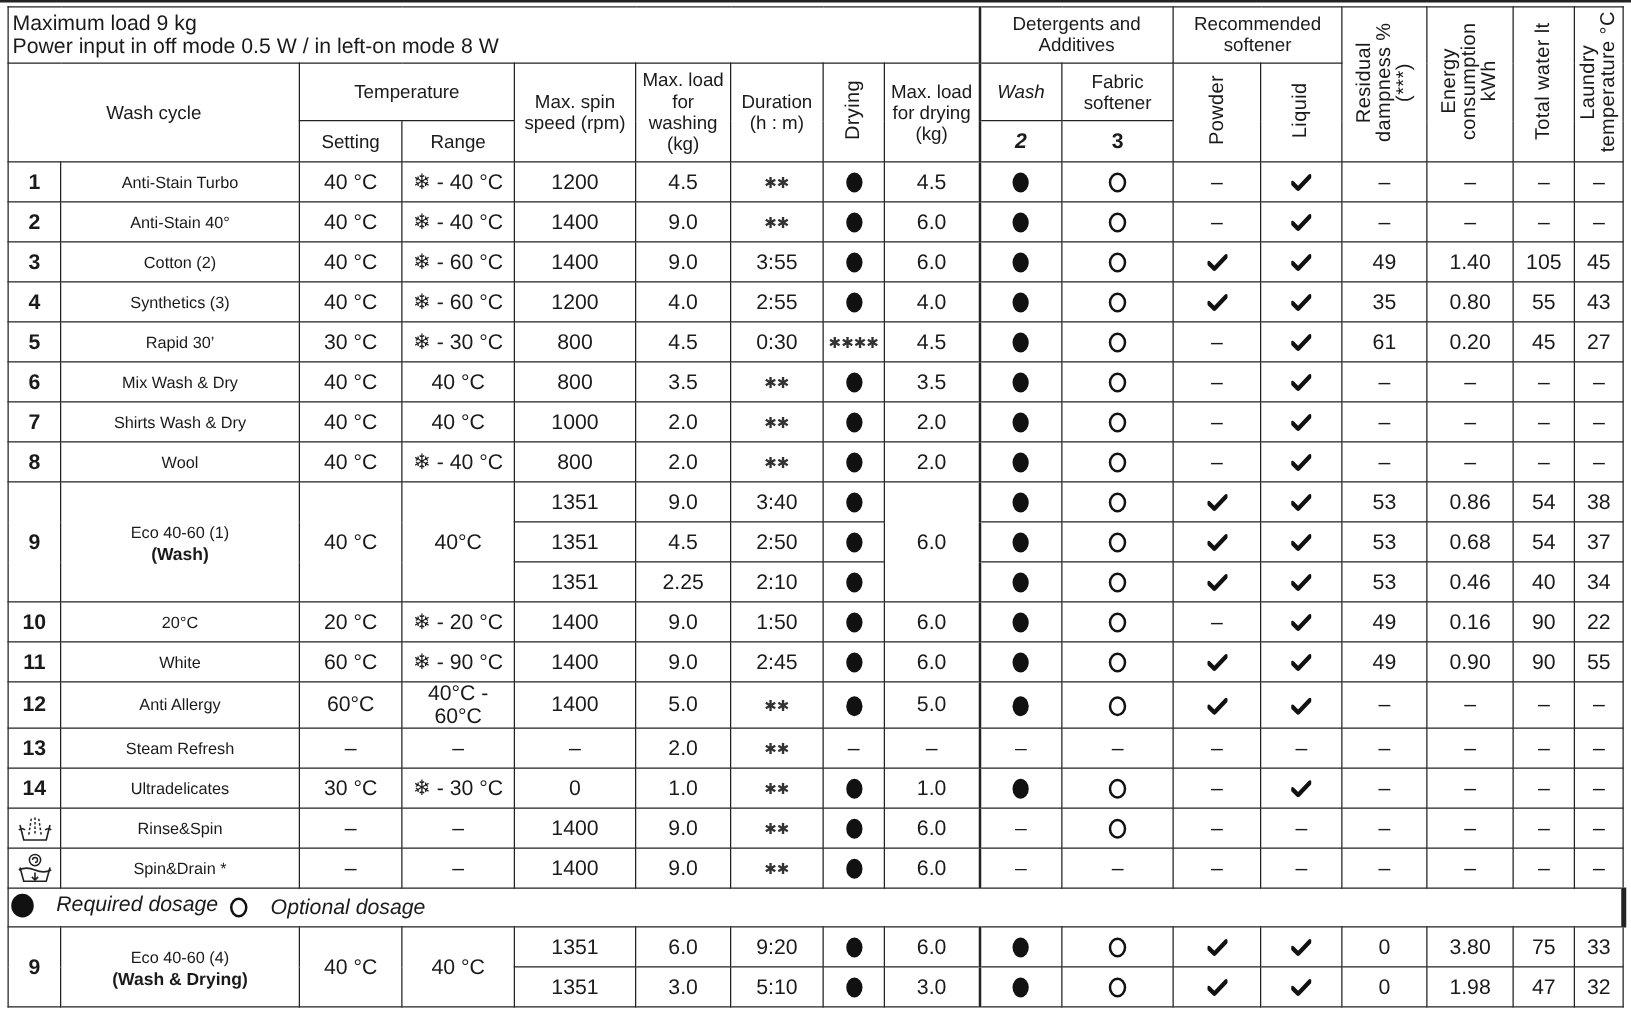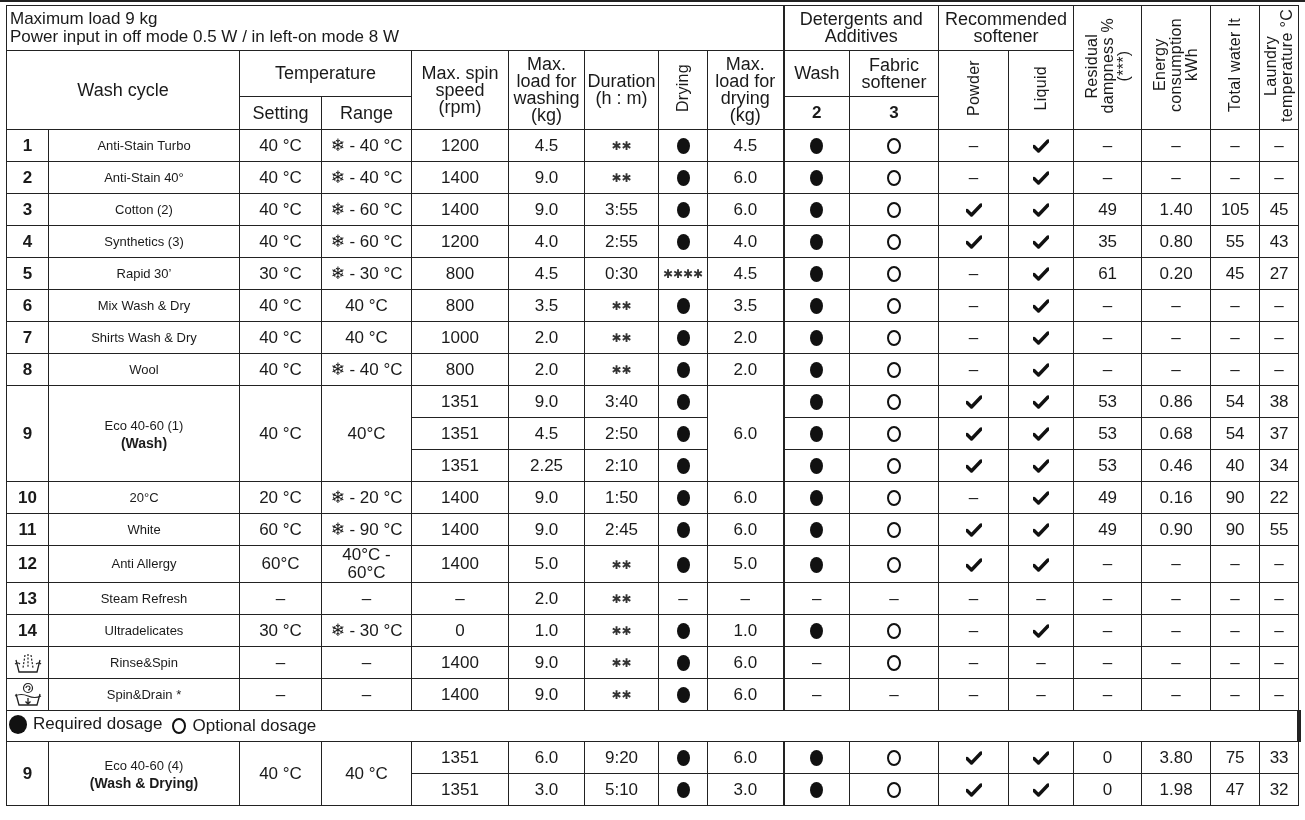--- a/index.html
+++ b/index.html
@@ -1,35 +1,35 @@
 <!DOCTYPE html>
 <html><head>
 <meta charset="utf-8">
 <style>
   html, body { margin: 0; padding: 0; background: #fff; }
   body { width: 1305px; height: 820px; overflow: hidden; font-family: "Liberation Sans", "DejaVu Sans", sans-serif; color: #1a1a1a; }
   .wrap { position: absolute; left: 6px; top: 5px; width: 1292px; }
   .topline { position: absolute; left: 0; top: 0; width: 1305px; height: 2px; background: #222; }
   table { border-collapse: collapse; table-layout: fixed; width: 1292px; }
   td, th { border: 1.4px solid #222; padding: 0; text-align: center; vertical-align: middle; font-weight: normal; font-size: 17px; line-height: 18px; overflow: hidden; }
-  .hdr { font-size: 18px; line-height: 17px; }
+  .hdr { font-size: 15px; line-height: 17px; }
   .title-cell { text-align: left; padding: 4px 3px; font-size: 17px; line-height: 18px; border-right: 2.5px solid #222; }
-  .thick-l { border-left: 2.5px solid #222; }
+  .thick-l { border-left: 2.5px solid #222; font-style: italic; }
   .vert { writing-mode: vertical-rl; transform: rotate(180deg); display: inline-block; font-size: 16px; line-height: 16px; white-space: pre-line; text-align: center; letter-spacing: 0.3px; }
   .num { font-weight: bold; font-size: 17px; }
   .name { font-weight: normal; font-size: 13px; }
   .sub { font-weight: bold; font-size: 14px; display: block; line-height: 16px; }
   .bold { font-weight: bold; }
   .dot { display: inline-block; width: 13px; height: 16px; background: #111; border-radius: 50%; vertical-align: middle; }
   .ring { display: inline-block; width: 10px; height: 12px; border: 2.3px solid #111; border-radius: 50%; vertical-align: middle; }
   .check { display: inline-block; vertical-align: middle; }
   .stars { font-size: 12px; letter-spacing: 0; color: #333; }
   tr.r td { height: 31px; }
   .legend-row td { text-align: left; padding-left: 2px; height: 30px; border-right: 4px solid #222; }
-  .legend-item { display: inline-flex; align-items: center; gap: 6px; margin-right: 10px; font-size: 17px; }
+  .legend-item { display: inline-flex; align-items: center; gap: 18px; margin-right: 10px; font-size: 17px; font-style: italic; }
   .icon-cell svg { display: block; margin: 0 auto; }
 </style>
 </head>
 <body>
 
 <div class="topline"></div>
 <div class="wrap">
 <table>
   <colgroup>
     <col style="width:42px">

